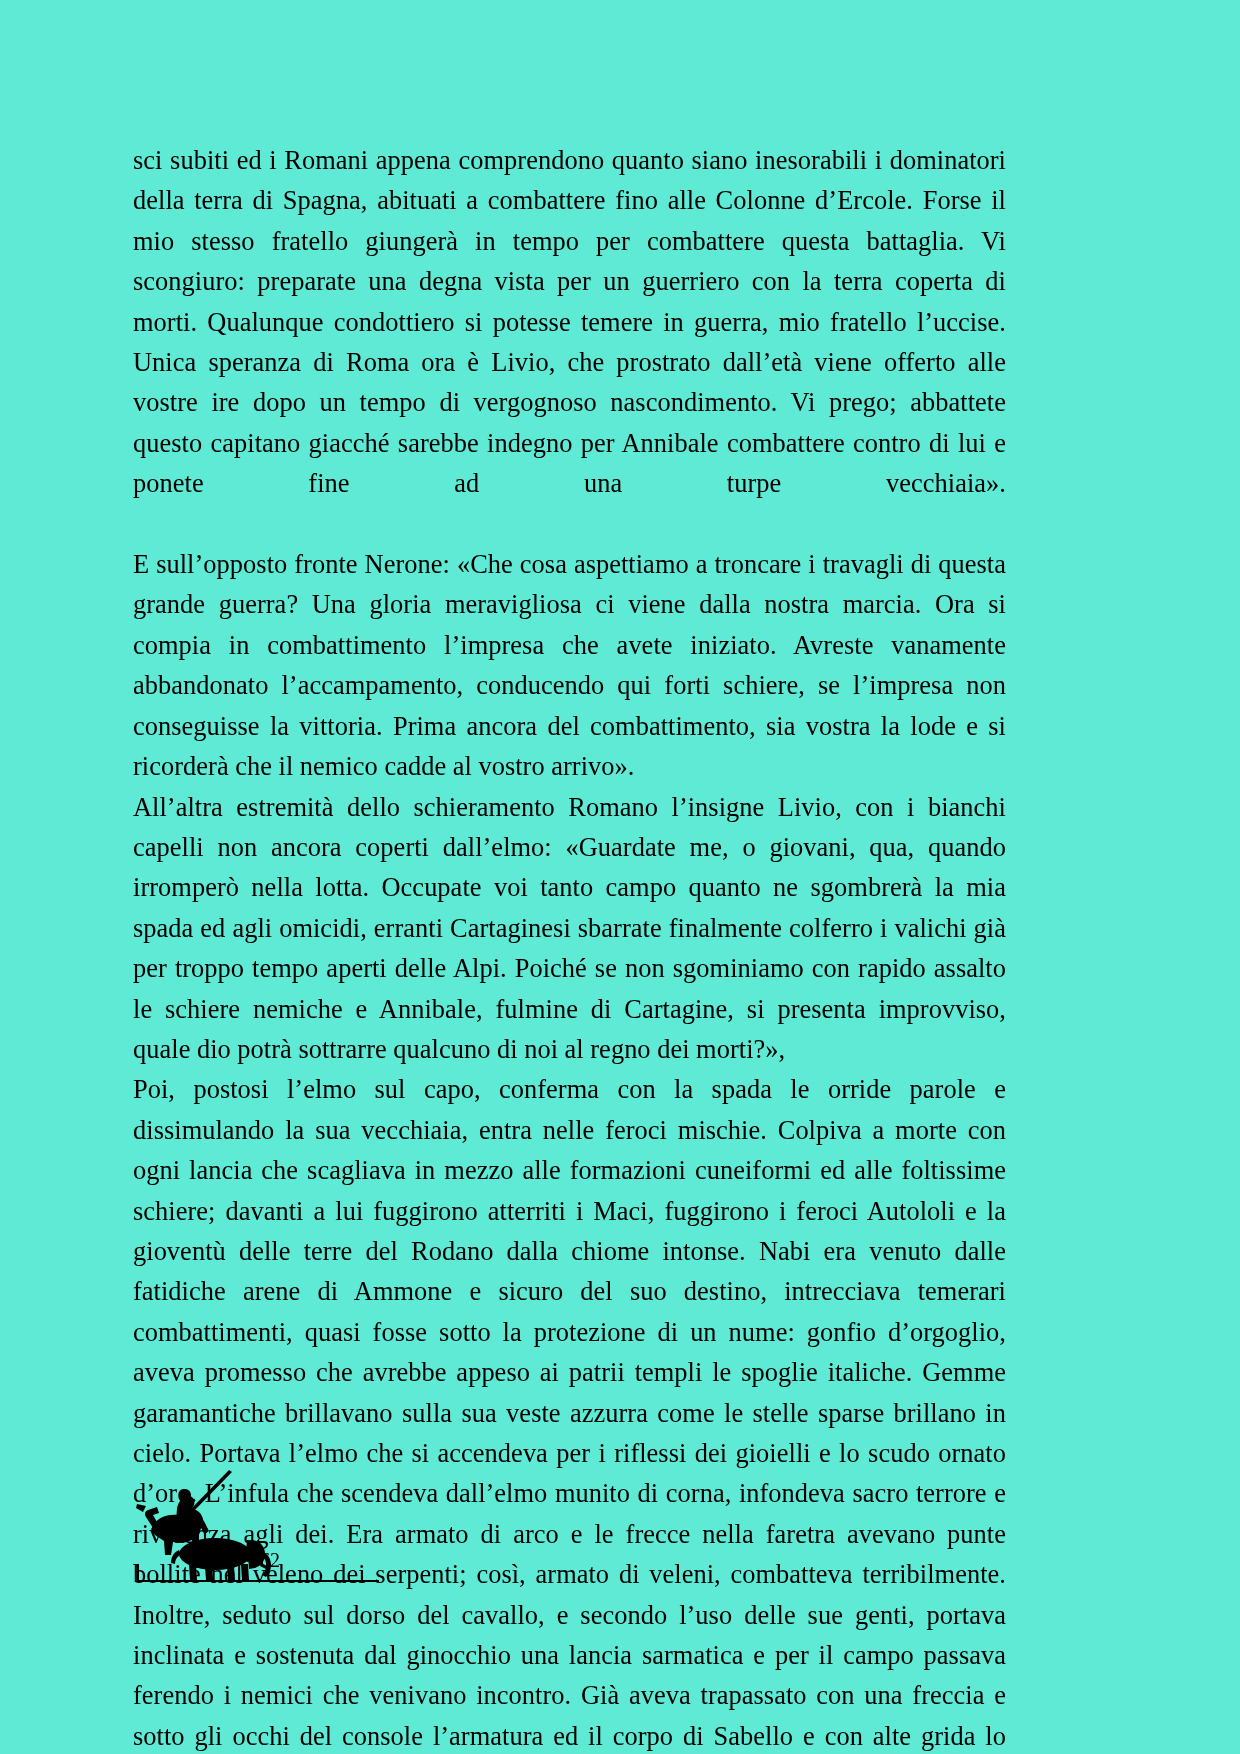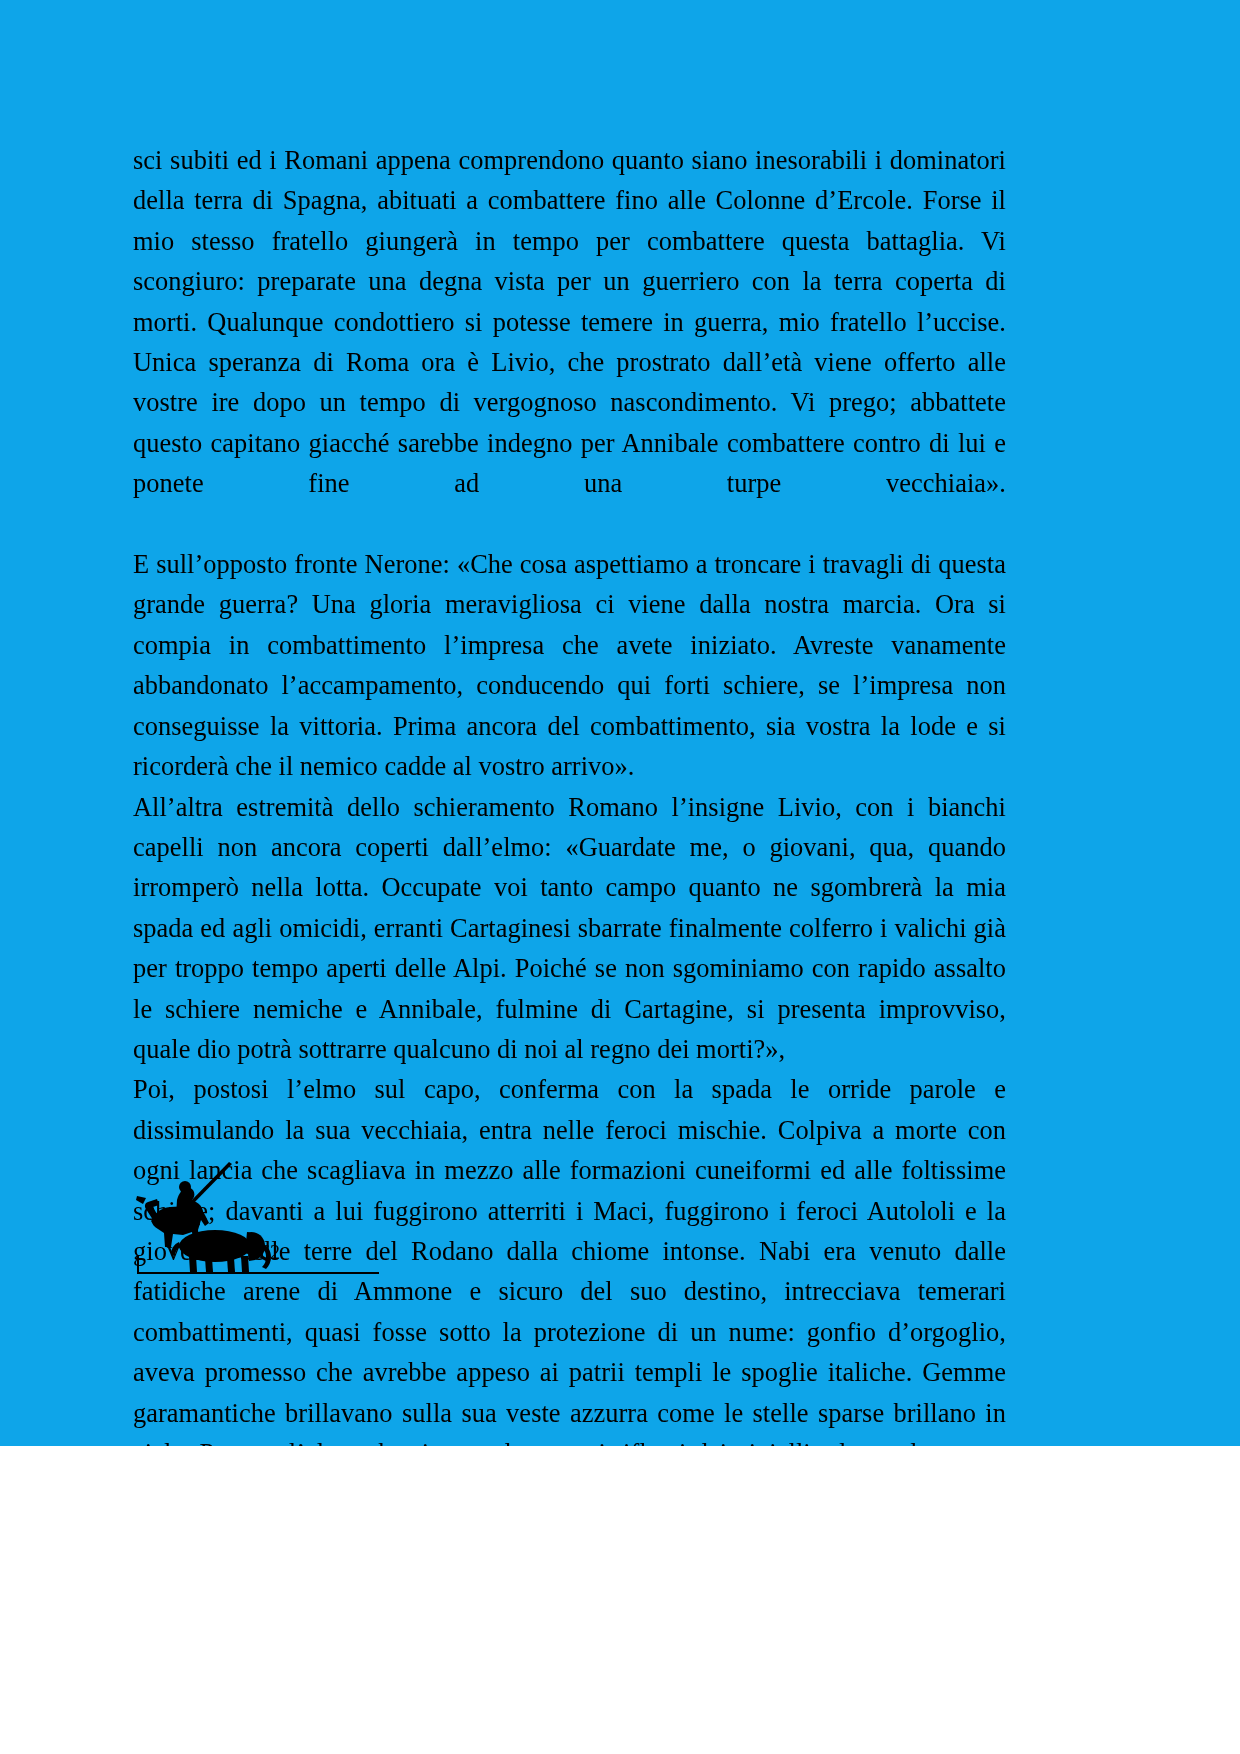--- a/index.html
+++ b/index.html
@@ -3,22 +3,22 @@
 <meta charset="utf-8">
 <style>
   html, body {
     margin: 0;
     padding: 0;
     background: #ffffff;
   }
   .page {
     position: relative;
     width: 1240px;
-    height: 1446px;
-    background: #0ea5e9;
+    height: 1754px;
+    background: #5eead4;
     box-sizing: border-box;
     overflow: hidden;
   }
   .text-column {
     position: absolute;
     left: 133px;
     top: 140px;
     width: 873px;
   }
   .para {

